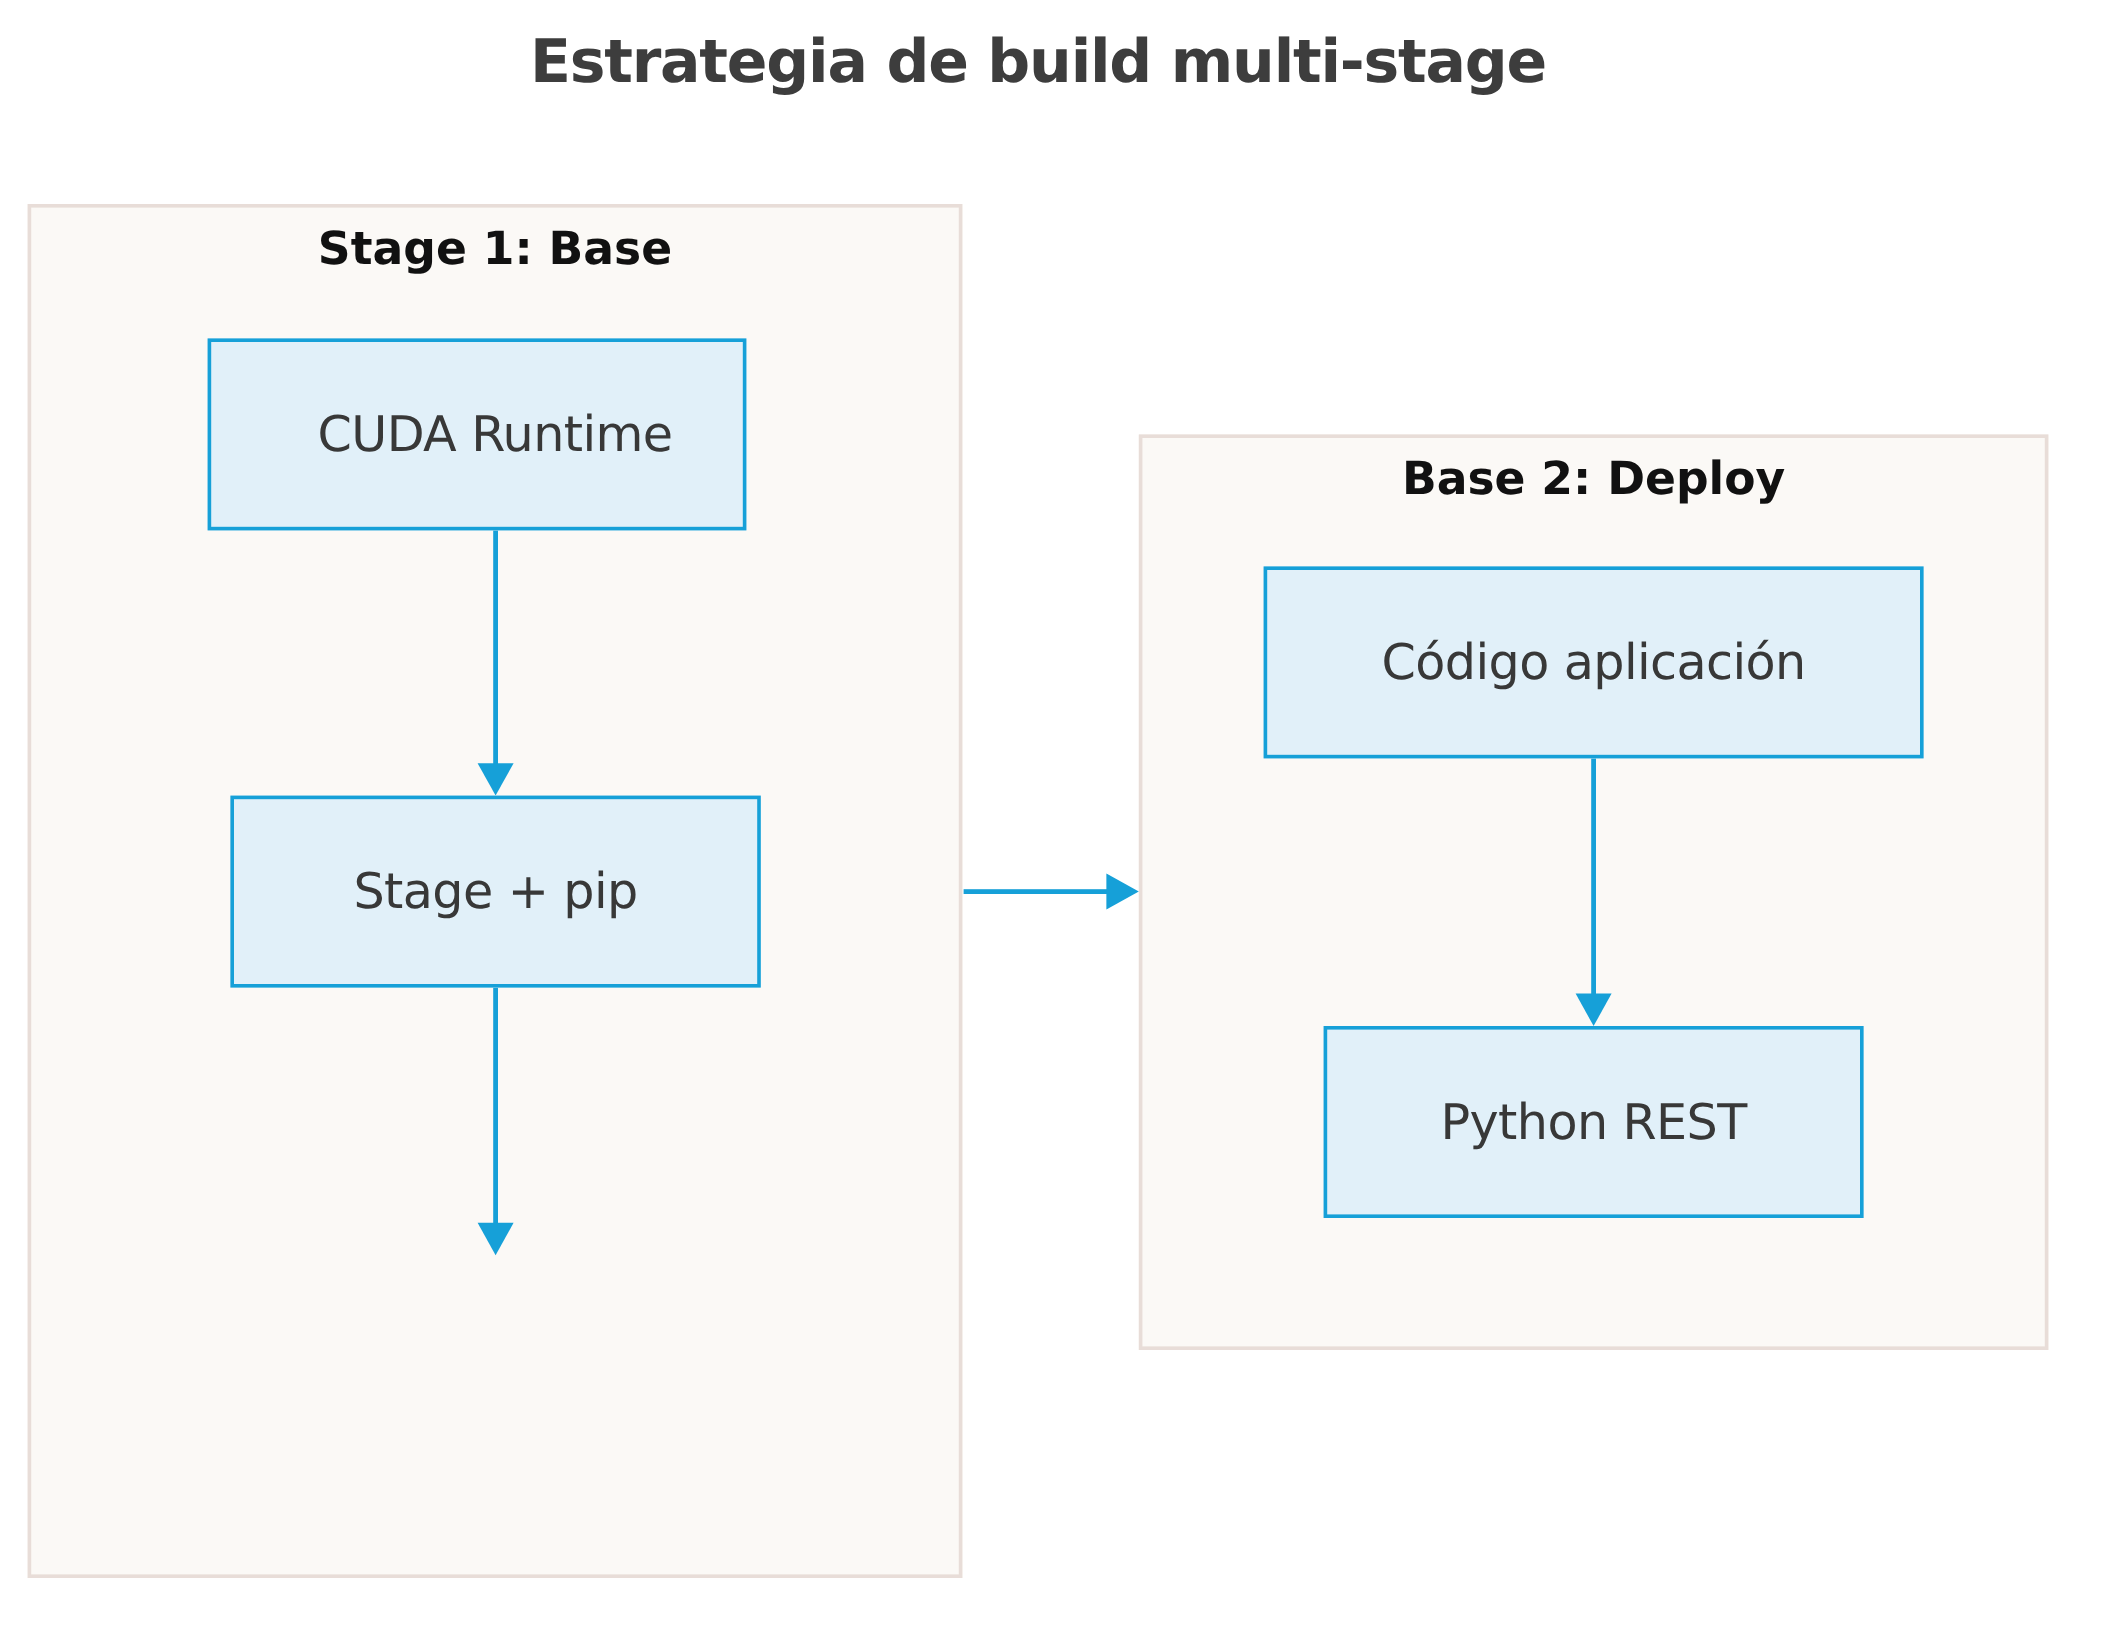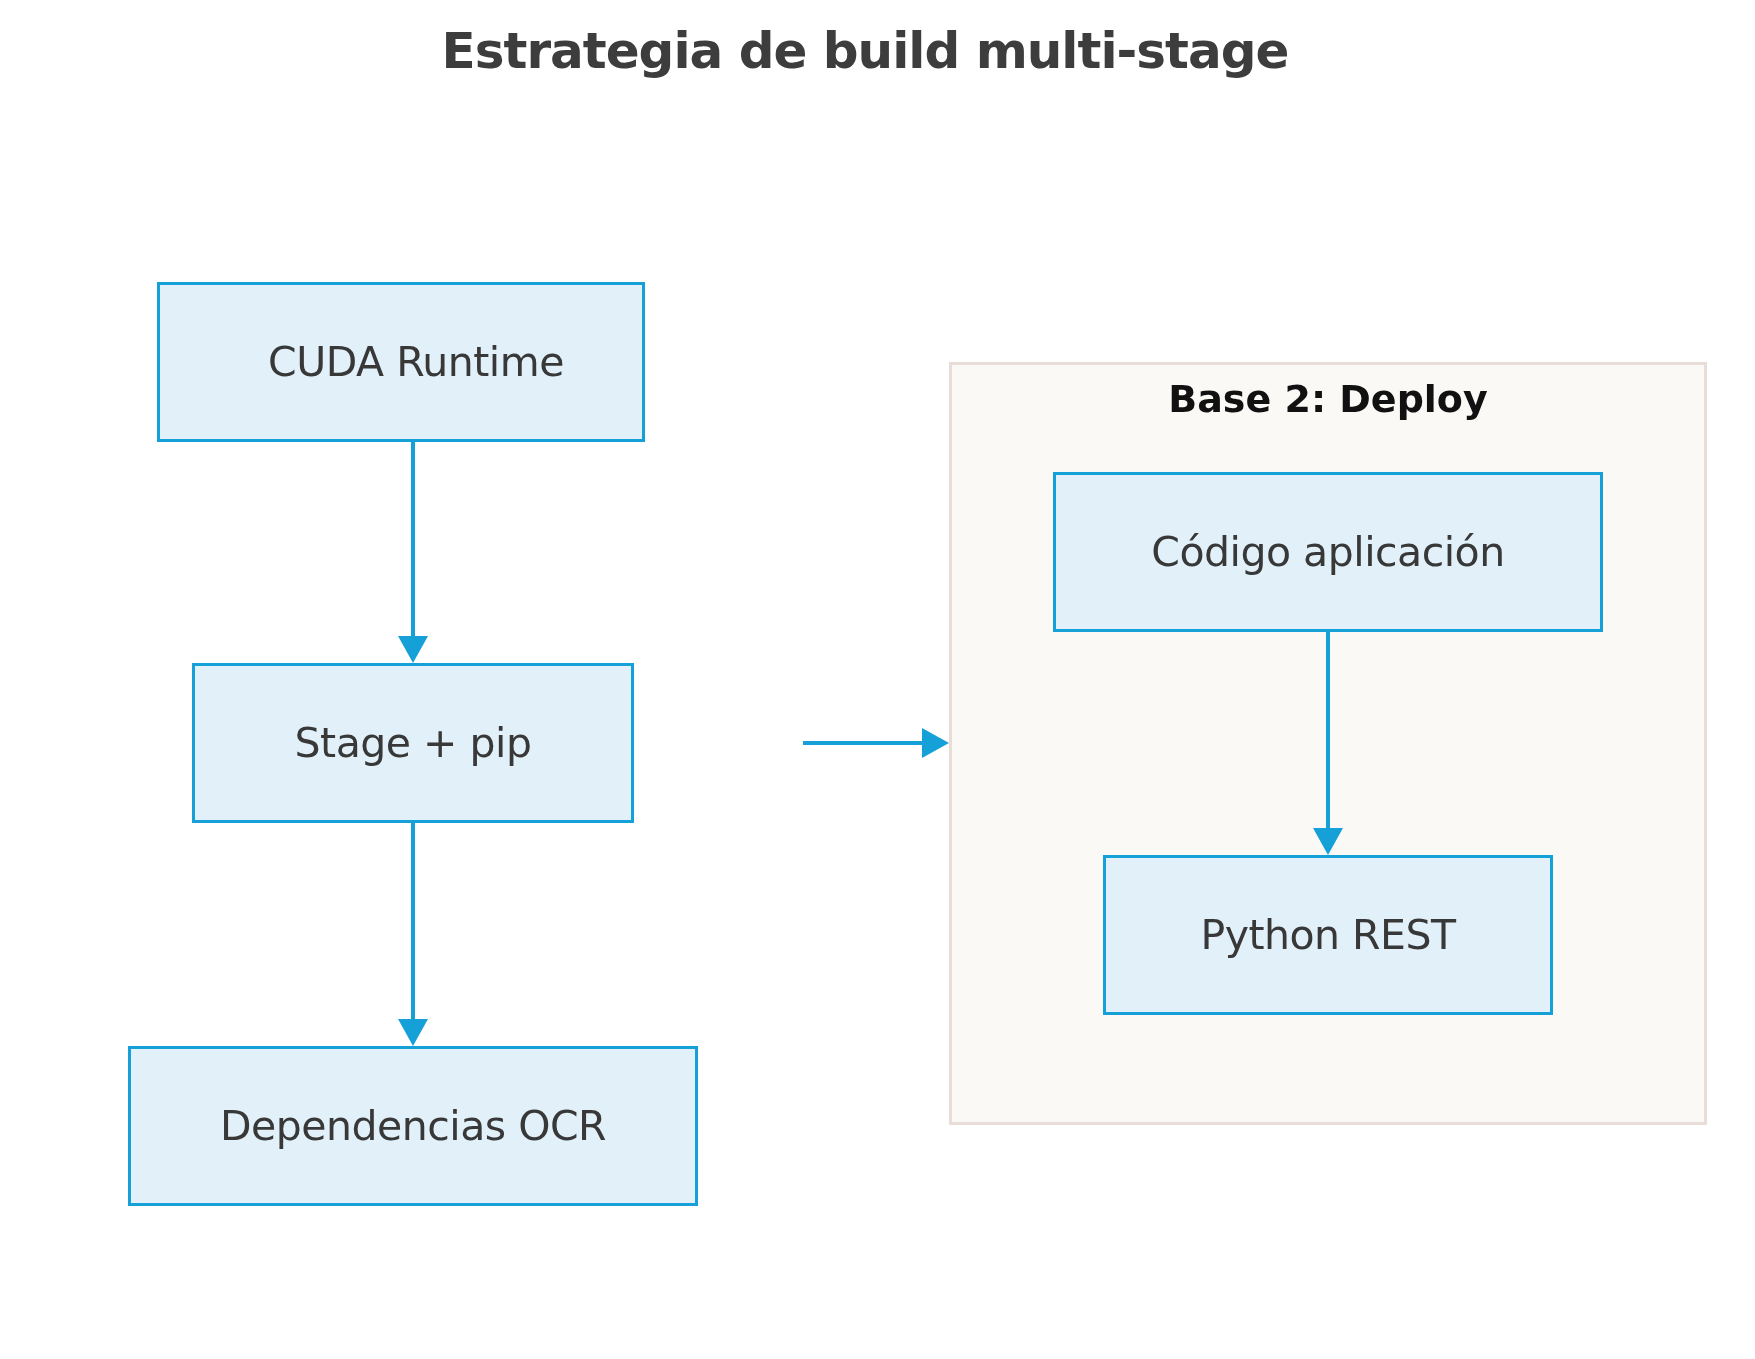--- a/index.html
+++ b/index.html
@@ -53,21 +53,21 @@
     border: 3px solid var(--node-stroke, #16a0d8);
     box-sizing: border-box;
     display: flex;
     align-items: center;
     justify-content: center;
     text-align: center;
     font-size: 41px;
     color: var(--node-text-color, #383838);
     letter-spacing: -0.5px;
   }
-  #node-cuda    { left: 157px;  top: 282px;  width: 488px; height: 160px; padding-left: 30px; }
+  #node-cuda    { left: 173px;  top: 282px;  width: 449px; height: 160px; padding-left: 30px; }
   #node-python  { left: 192px;  top: 663px;  width: 442px; height: 160px; }
   #node-ocr     { left: 128px;  top: 1046px; width: 570px; height: 160px; }
   #node-codigo  { left: 1053px; top: 472px;  width: 550px; height: 160px; }
   #node-fastapi { left: 1103px; top: 855px;  width: 450px; height: 160px; }
 
   .edge-line-v {
     position: absolute;
     width: 4px;
     background: var(--edge-color, #16a0d8);
   }
@@ -91,20 +91,23 @@
     border-left: 27px solid var(--edge-color, #16a0d8);
   }
 </style>
 </head>
 <body>
 
 <div id="canvas">
 
   <div class="diagram-title">Estrategia de build multi-stage</div>
 
+  <div class="subgraph" id="stage1">
+    <div class="subgraph-label">Stage 1: Base</div>
+  </div>
 
   <div class="subgraph" id="stage2">
     <div class="subgraph-label">Base 2: Deploy</div>
   </div>
 
   <div class="edge-line-v" style="left: 411px; top: 442px; height: 198px;"></div>
   <div class="arrowhead-down" style="left: 398px; top: 636px;"></div>
 
   <div class="edge-line-v" style="left: 411px; top: 823px; height: 197px;"></div>
   <div class="arrowhead-down" style="left: 398px; top: 1019px;"></div>
@@ -112,19 +115,18 @@
   <div class="edge-line-v" style="left: 1326px; top: 632px; height: 197px;"></div>
   <div class="arrowhead-down" style="left: 1313px; top: 828px;"></div>
 
   <div class="edge-line-h" style="left: 803px; top: 741px; width: 121px;"></div>
   <div class="arrowhead-right" style="left: 922px; top: 728px;"></div>
 
   <div class="node" id="node-cuda">CUDA Runtime</div>
 
   <div class="node" id="node-python">Stage + pip</div>
 
-  <div class="node" id="node-ocr">Dependencias OCR</div>
 
   <div class="node" id="node-codigo">Código aplicación</div>
 
   <div class="node" id="node-fastapi">Python REST</div>
 
 </div>
 
 </body></html>

